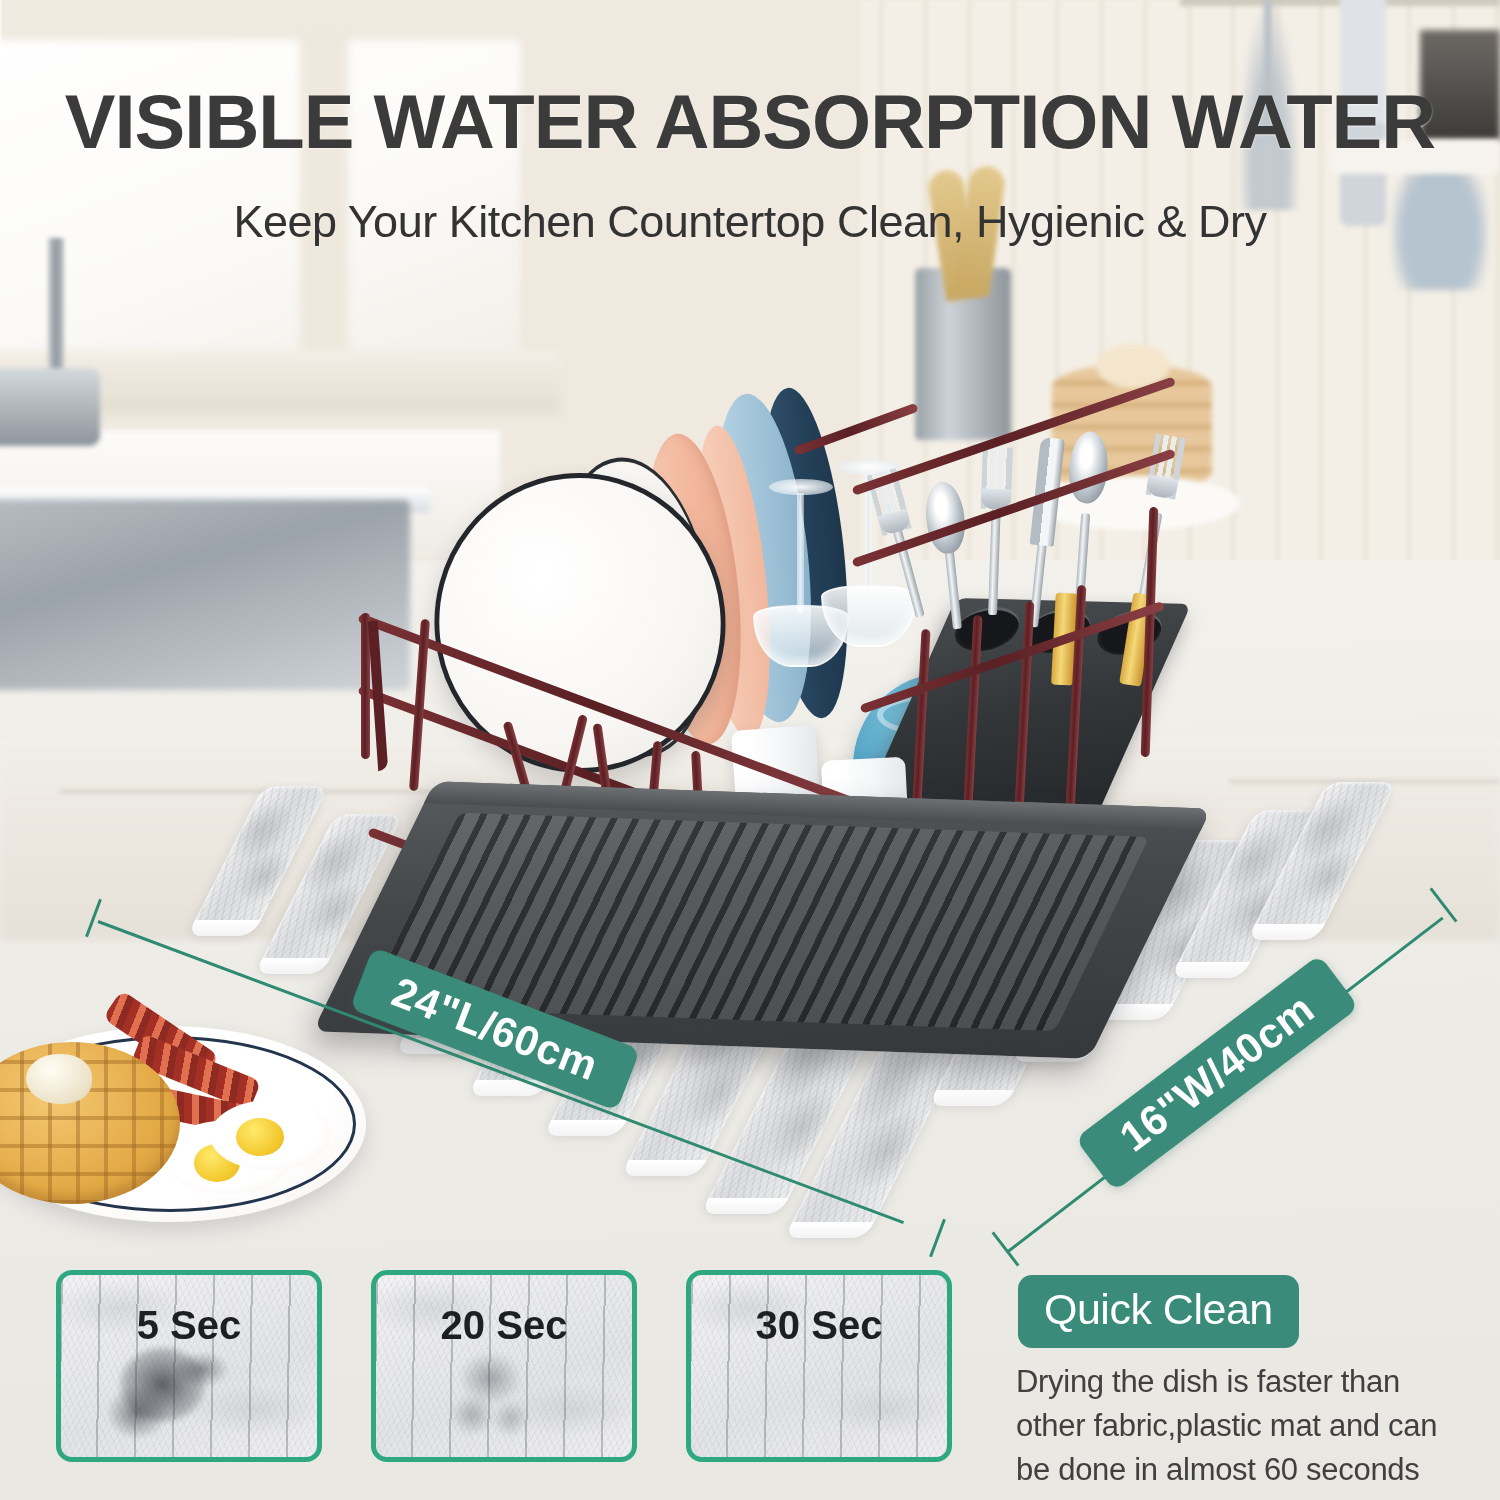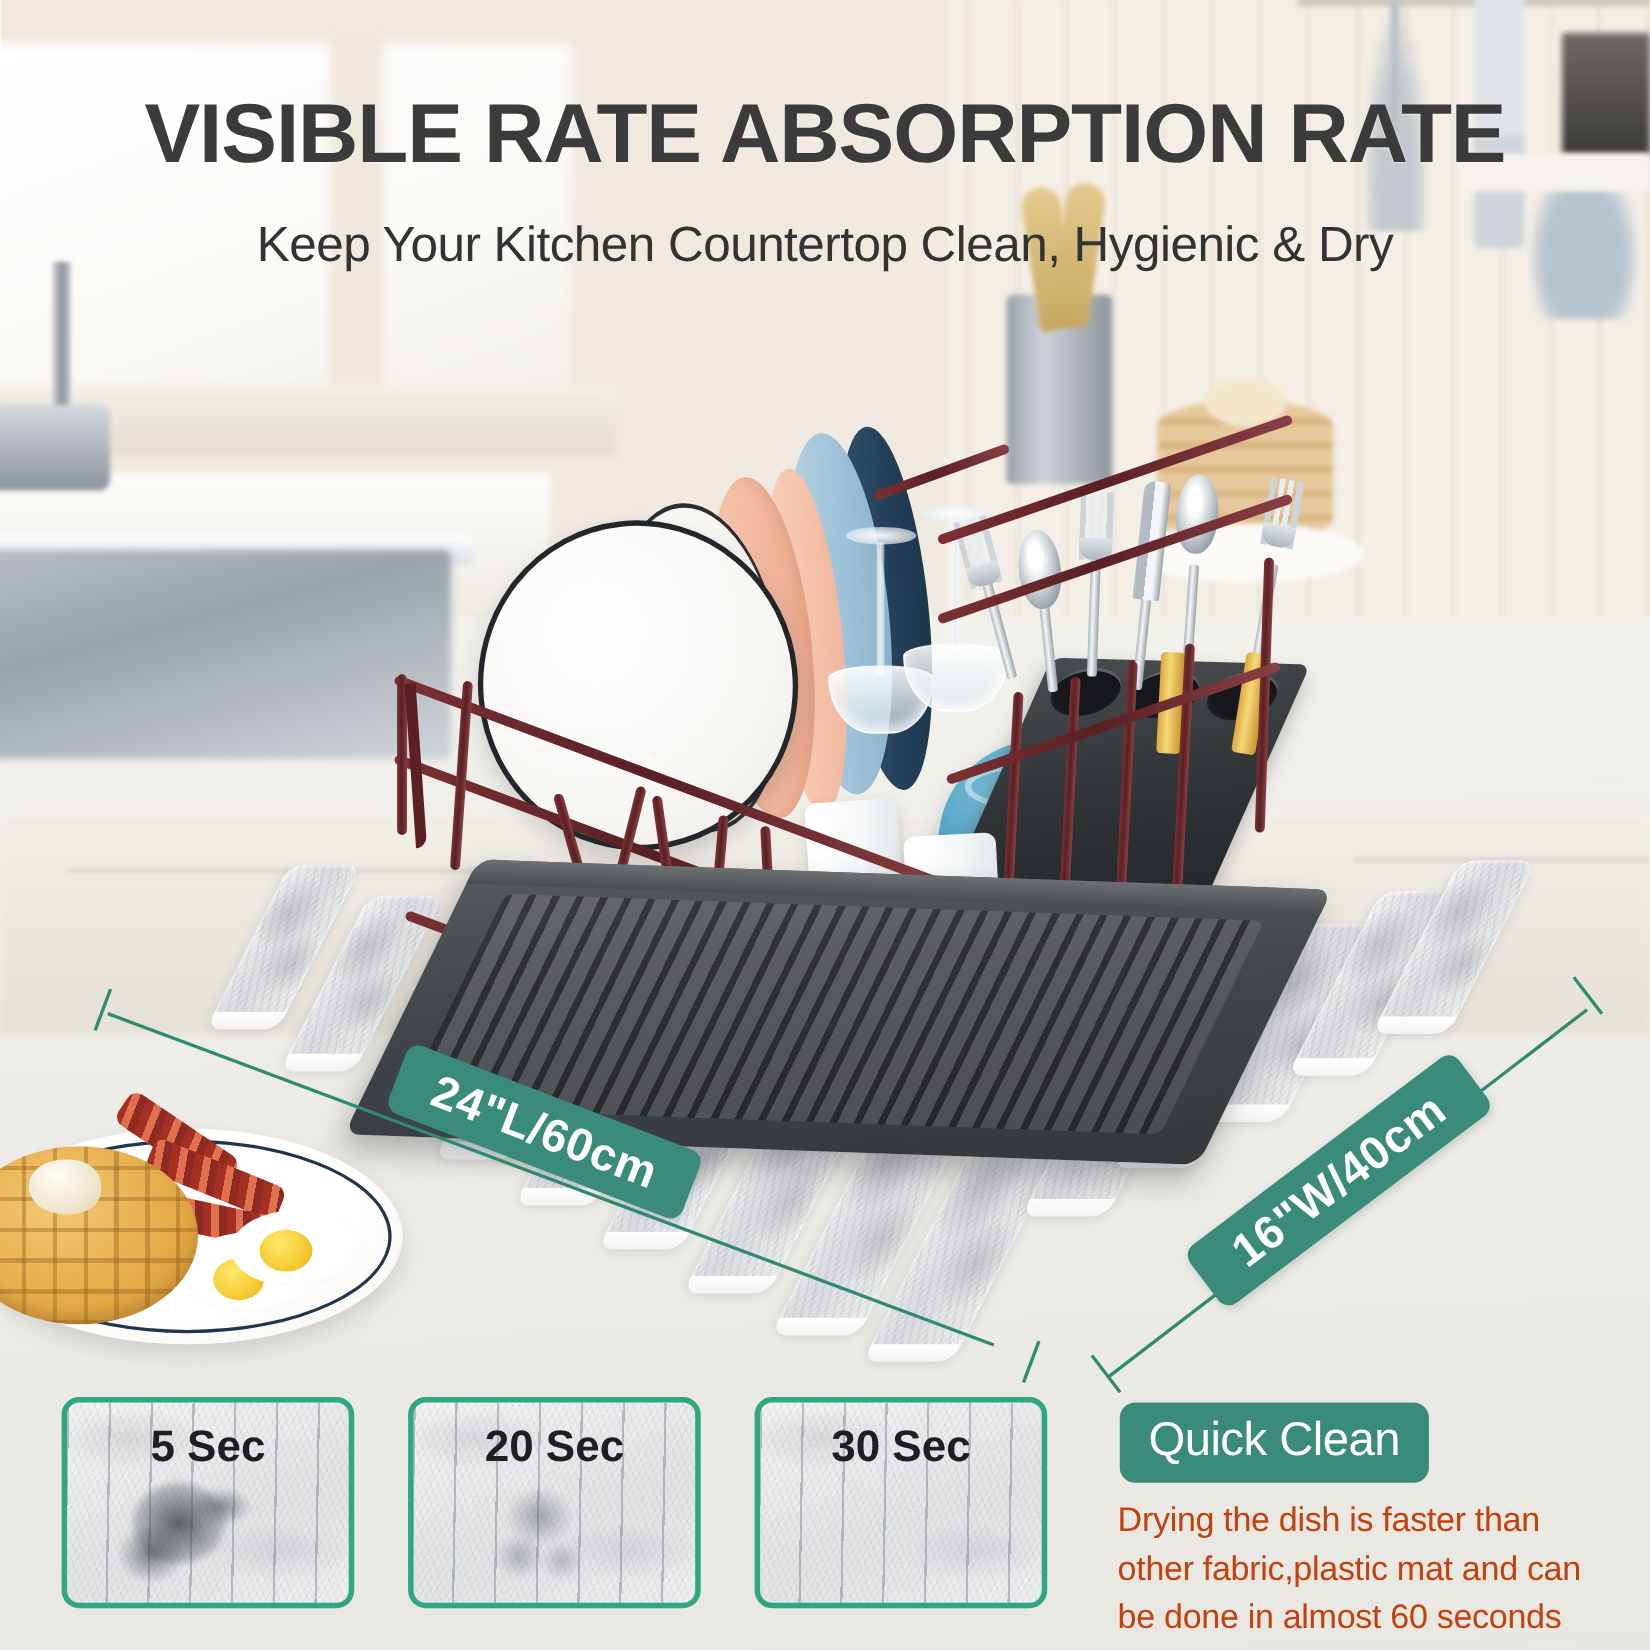--- a/index.html
+++ b/index.html
@@ -412,21 +412,21 @@
         rgba(140,146,152,0.12) 0 1px, rgba(255,255,255,0) 1px 6px),
       repeating-linear-gradient(-58deg,
         rgba(130,136,142,0.10) 0 1px, rgba(255,255,255,0) 1px 5px),
       linear-gradient(160deg,#f3f3f4,#e2e3e5 60%,#eeeef0);
   }
   #swatch-0 { left: 56px; }
   #swatch-1 { left: 371px; }
   #swatch-2 { left: 686px; }
 
   .swatch-label {
-    position: absolute; left: 0; top: 18px; width: 100%;
+    position: absolute; left: 0; top: 28px; width: 100%;
     text-align: center;
     font-size: 40px; font-weight: 700;
     color: #1d1f22;
     z-index: 3;
   }
   .stain { position: absolute; z-index: 2; }
   #stain-0 {
     left: 40px; top: 62px; width: 140px; height: 108px;
     background:
       radial-gradient(ellipse 42% 48% at 44% 44%, rgba(60,66,72,0.80), rgba(60,66,72,0.30) 62%, rgba(60,66,72,0) 78%),
@@ -448,21 +448,21 @@
     position: absolute; left: 1018px; top: 1275px;
     padding: 10px 26px 14px 26px;
     background: #3a8b79; color: #fff;
     border-radius: 14px;
     font-size: 43px; font-weight: 400;
     letter-spacing: -0.5px;
   }
   #quick-desc {
     position: absolute; left: 1016px; top: 1360px; width: 440px;
     font-size: 31px; line-height: 1.42;
-    color: #c2410c;
+    color: #404040;
     letter-spacing: -0.3px;
   }
 
   
   .food { position: absolute; left: -26px; top: 992px; width: 400px; height: 236px; }
   .food-plate {
     position: absolute; left: 0; top: 34px; width: 392px; height: 196px;
     background: radial-gradient(ellipse at 44% 34%, #ffffff 0 58%, #f1efeb 100%);
     border-radius: 50%;
     box-shadow: 0 9px 18px rgba(90,90,95,0.18);
@@ -720,21 +720,21 @@
   <div class="dim-line" style="left:1008px; top:1250px; width:548px; height:3px;
        transform: rotate(-37.5deg); transform-origin: left center;"></div>
   <div class="dim-cap" style="left:1004px; top:1228px; width:3px; height:42px;
        transform: rotate(-37.5deg);"></div>
   <div class="dim-cap" style="left:1442px; top:884px; width:3px; height:42px;
        transform: rotate(-37.5deg);"></div>
 
   <div class="dim-pill" id="dim-length">24"L/60cm</div>
   <div class="dim-pill" id="dim-width">16"W/40cm</div>
 
-  <div class="headline">VISIBLE RATE ABSORPTION RATE</div>
+  <div class="headline">VISIBLE WATER ABSORPTION WATER</div>
   <div class="subhead">Keep Your Kitchen Countertop Clean, Hygienic &amp; Dry</div>
 
   <div class="swatch" id="swatch-0">
     <div class="swatch-label">5 Sec</div>
     <div class="stain" id="stain-0"></div>
   </div>
   <div class="swatch" id="swatch-1">
     <div class="swatch-label">20 Sec</div>
     <div class="stain" id="stain-1"></div>
   </div>

